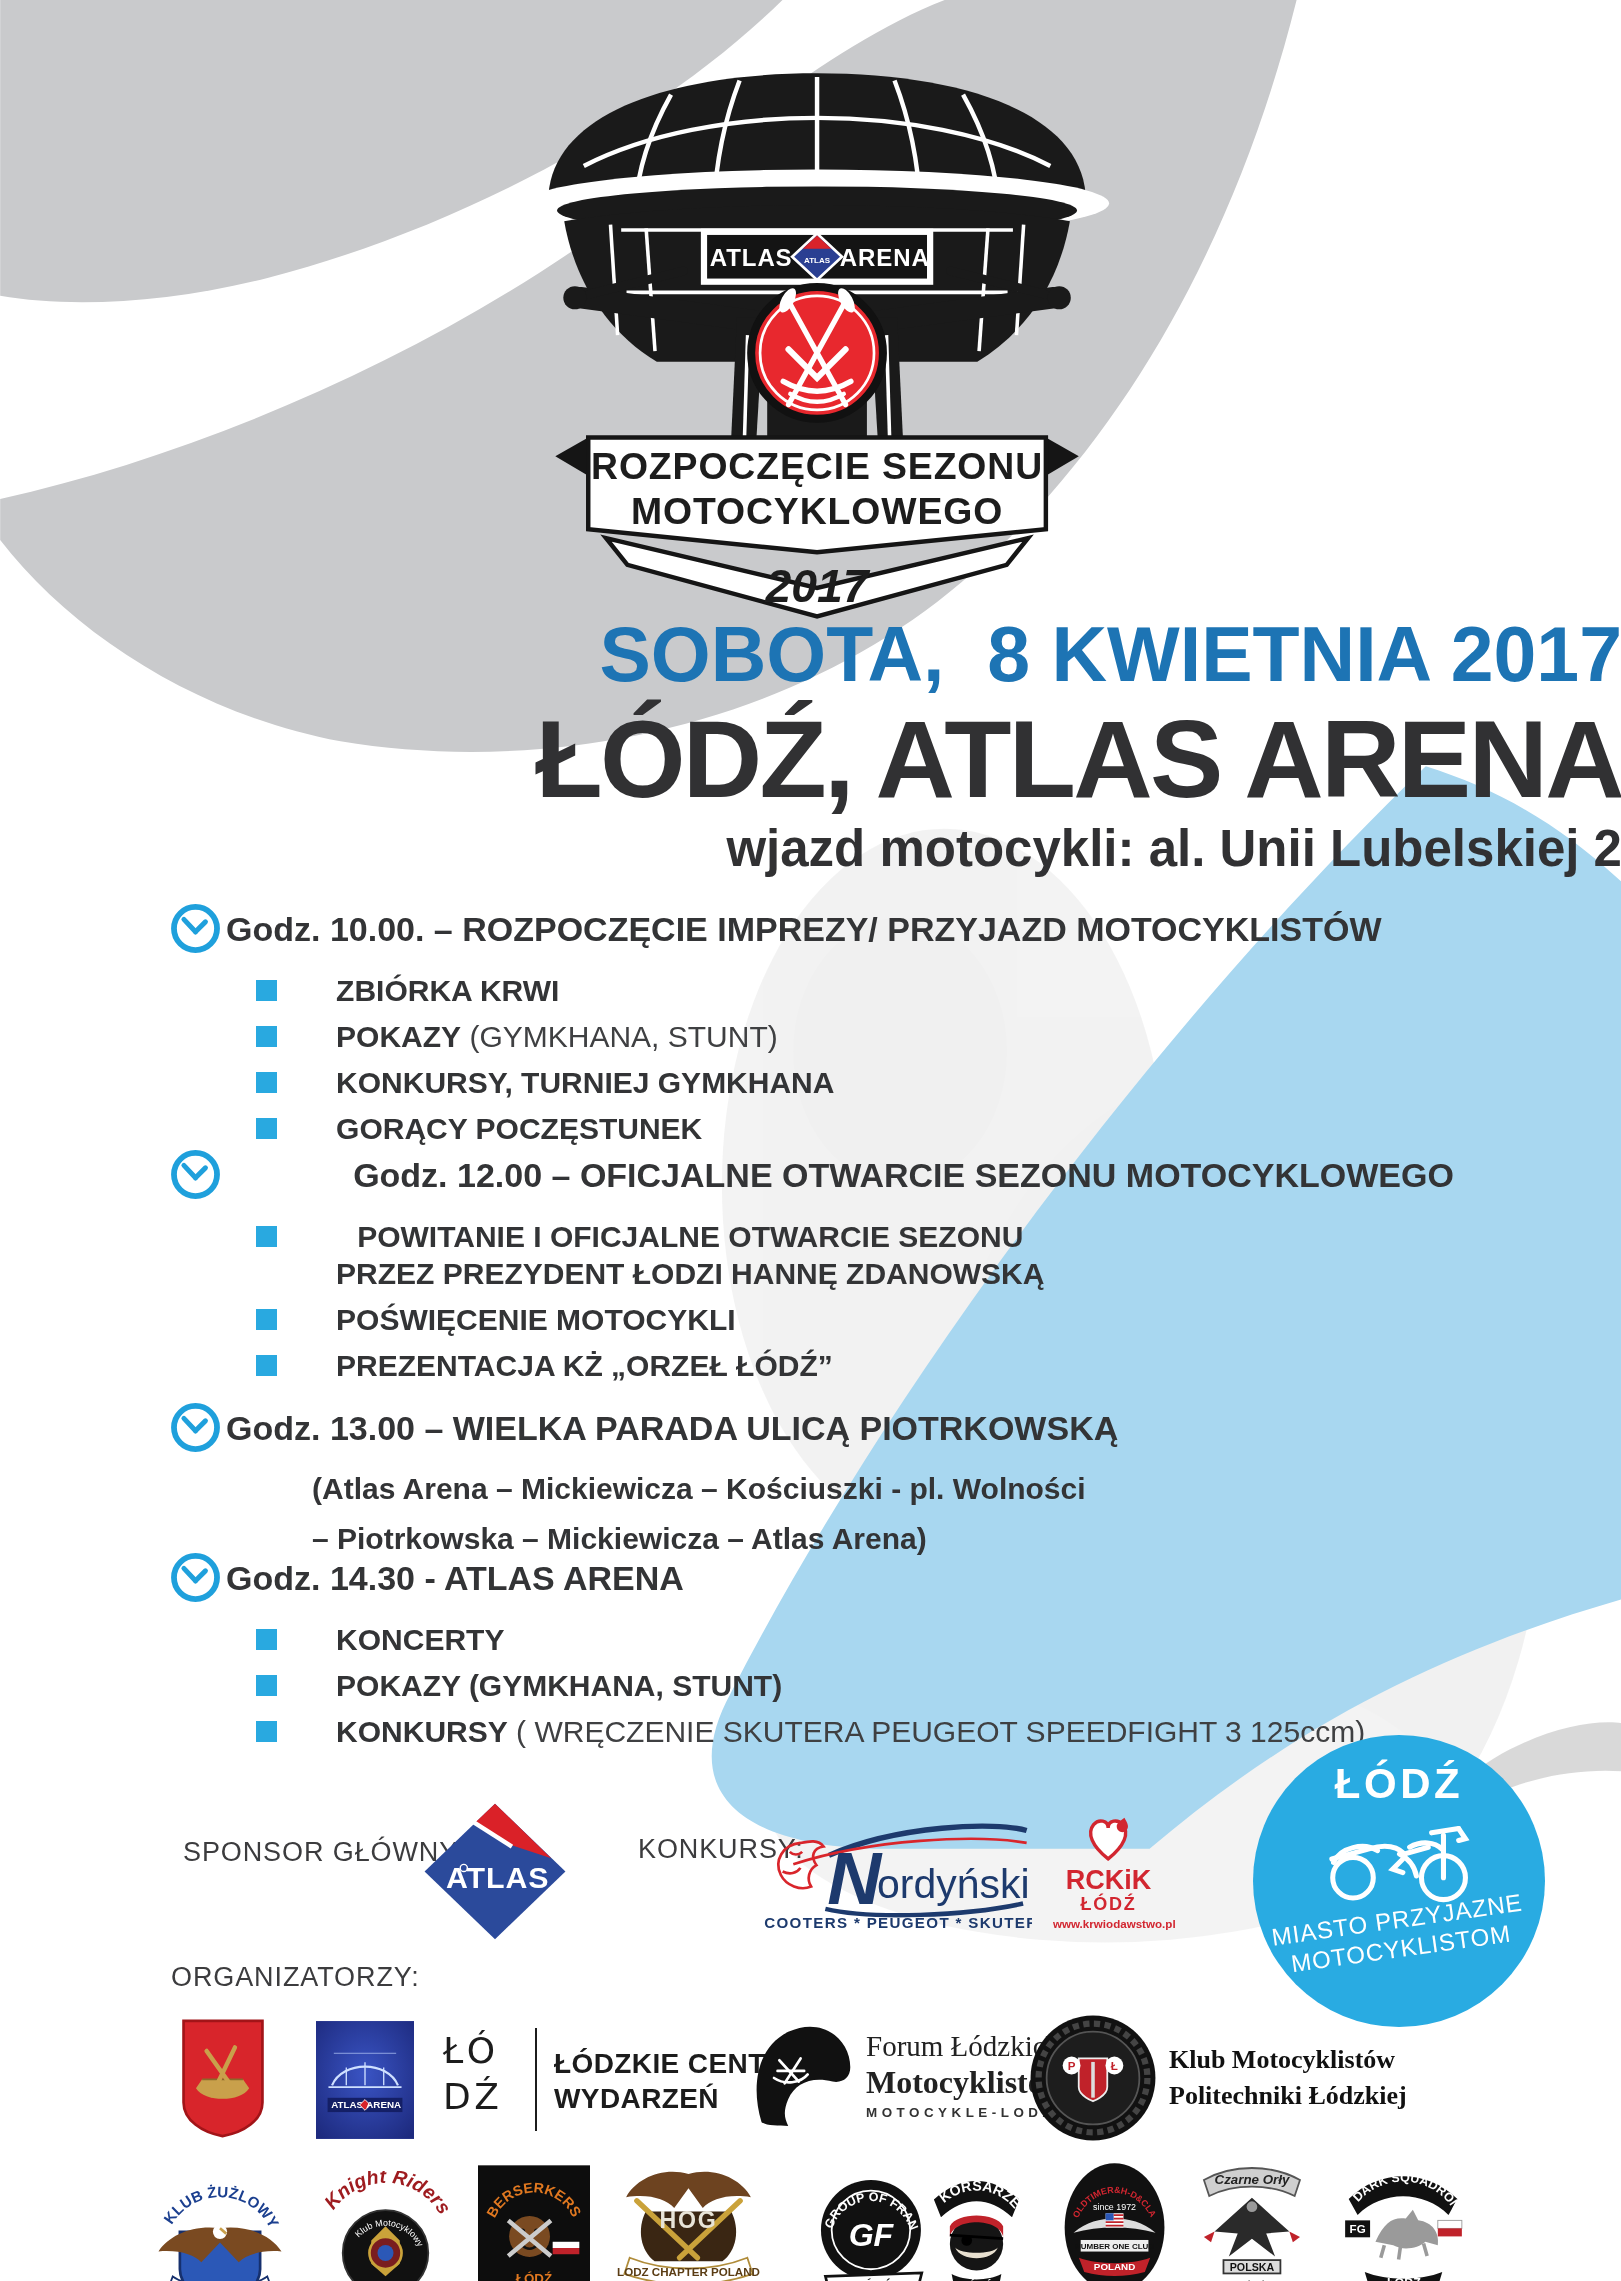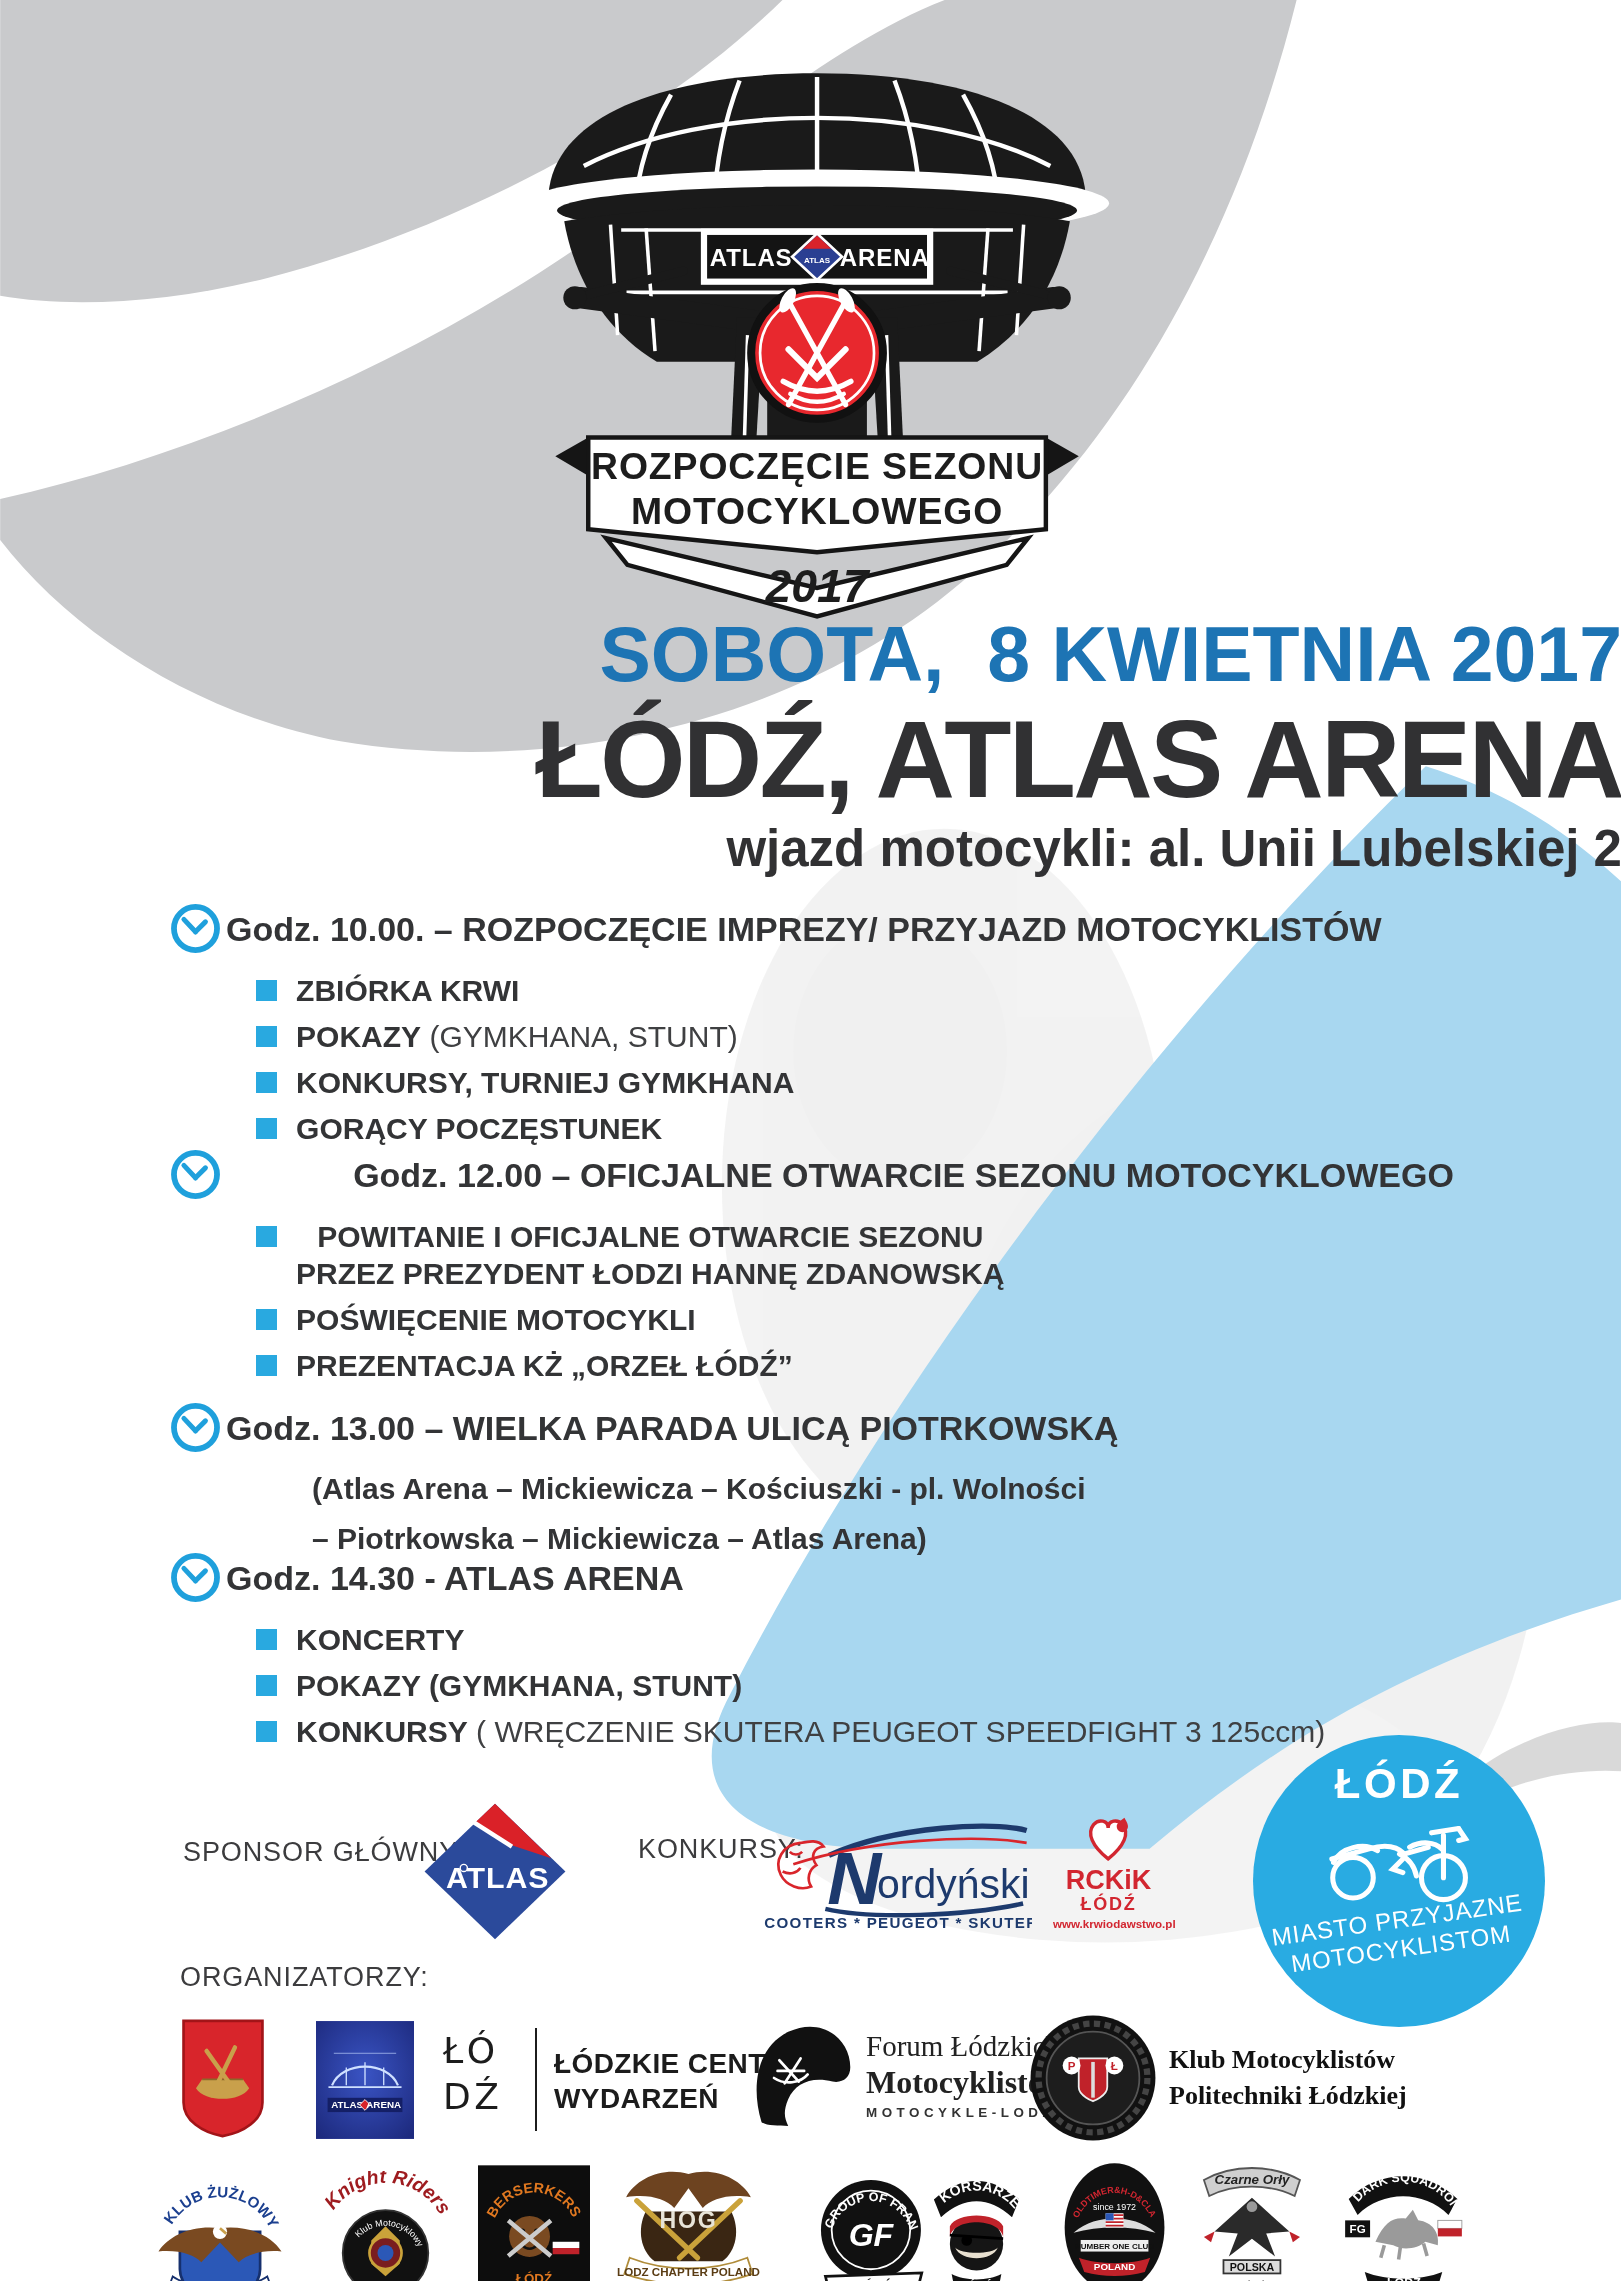--- a/index.html
+++ b/index.html
@@ -21,41 +21,41 @@
   .address{ font-size:51px;  font-weight:700; color:#313133; line-height:59px; }
 
   
   .schedule { position:absolute; left:169px; top:904px; width:1412px; }
   .sched-group { position:absolute; left:0; width:1412px; }
   .g1 { top:5.3px; } .g2 { top:251px;text-align:center; } .g3 { top:504px; } .g4 { top:654px; }
   .sched-head { position:relative; padding-left:57px; min-height:52px; }
   .clock { position:absolute; left:0; top:-7.1px; width:53px; height:53px; }
   .head-text { font-size:34px; font-weight:700; color:#333436; line-height:41px; letter-spacing:0; }
   .s-items { margin-left:87px; margin-top:10.7px; }
-  .s-item { display:flex; margin-top:9px; }
+  .s-item { display:flex; margin-top:9px;gap:40px; }
   .bullet { flex:0 0 auto; width:21.4px; height:21.4px; background:#29a9e0; margin-top:8px; margin-right:18.7px; }
   .item-text { font-size:30px; line-height:37px; color:#333436; }
   .item-text .b { font-weight:700; white-space:pre-line; }
   .item-text .l { font-weight:400; color:#3f4042; }
   .route { margin-left:143px; margin-top:8px; font-size:30px; font-weight:700;
            color:#333436; line-height:42px; }
 
   
   .lodz-badge { position:absolute; left:1253px; top:1735px; width:292px; height:292px;
                 border-radius:50%; background:#29abe2; text-align:center; color:#fff; }
   .b-city { font-size:42px; font-weight:700; letter-spacing:3.6px; margin-top:25px; }
   .b-moto { width:175px; height:93px; margin:1.8px auto 0; display:block; }
   .b-tag  { transform:rotate(-8deg); margin-top:1.8px; }
   .b-tag div { font-size:24px; line-height:29px; font-weight:400; letter-spacing:0.9px; }
 
   
   .lab { position:absolute; font-size:27px; font-weight:400; color:#3c3c3e; letter-spacing:0.9px; }
   .lab-sponsor    { left:183px; top:1837px; }
   .lab-partners   { left:638px; top:1834px; }
-  .lab-organizers { left:180px; top:1962px; }
+  .lab-organizers { left:171px; top:1962px; }
 
   .atlas-logo { position:absolute; left:421px; top:1800px; width:148px; height:143px; }
   .nord-logo  { position:absolute; left:763px; top:1818px; width:269px; height:114px; }
   .rckik-logo { position:absolute; left:1053px; top:1816px; width:111px; height:114px; text-align:center; }
   .rckik-logo .r1 { font-size:27px; font-weight:700; color:#d22630; line-height:28.5px; margin-top:1.8px; }
   .rckik-logo .r2 { font-size:18px; font-weight:700; color:#d22630; letter-spacing:1.8px; line-height:21.4px; }
   .rckik-logo .r3 { font-size:11.6px; font-weight:700; color:#d22630; line-height:16px; }
   .rckik-heart { width:48px; height:48px; display:block; margin:0 auto; }
 
   

